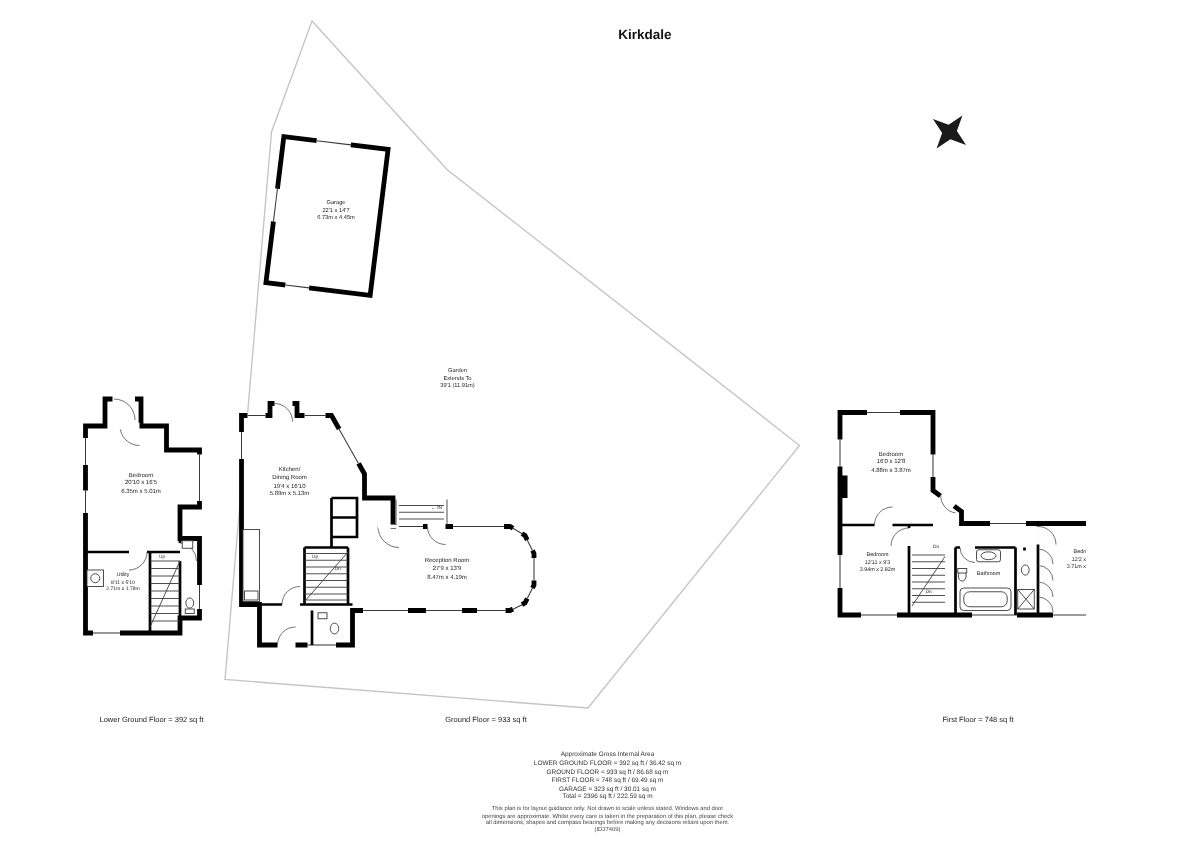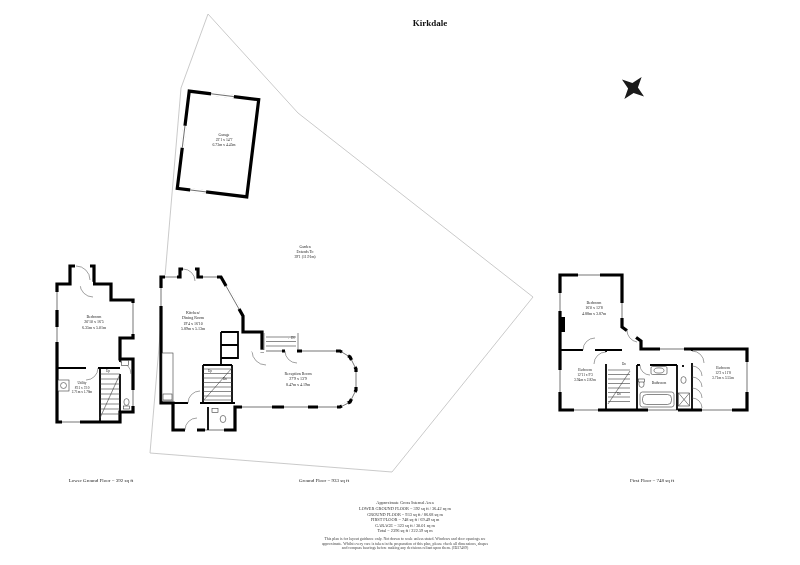--- a/index.html
+++ b/index.html
@@ -1,17 +1,17 @@
 <!DOCTYPE html>
 <html><head>
 <meta charset="utf-8">
 <style>
   html,body{margin:0;padding:0;background:#fff;}
   #page{position:relative;width:724px;height:565px;background:#fff;overflow:hidden;
-        font-family:Liberation Serif, serif;color:#222;padding-left:44px;}
+        font-family:Liberation Sans, sans-serif;color:#222;}
   svg{position:absolute;left:0;top:0;}
   
   .wall-f{fill:#fff;stroke:#000;stroke-width:3.2;stroke-linejoin:miter;}
   .iw{stroke:#000;stroke-width:1.8;fill:none;}
   .thin{stroke:#3a3a3a;stroke-width:.6;fill:none;}
   .wgap{stroke:#fff;stroke-width:4.4;fill:none;}
   .igap{stroke:#fff;stroke-width:2.6;fill:none;}
   .wline{stroke:#3a3a3a;stroke-width:.7;fill:none;}
   .arc{stroke:#555;stroke-width:.55;fill:none;}
   .fix{fill:#fff;stroke:#3a3a3a;stroke-width:.6;}

